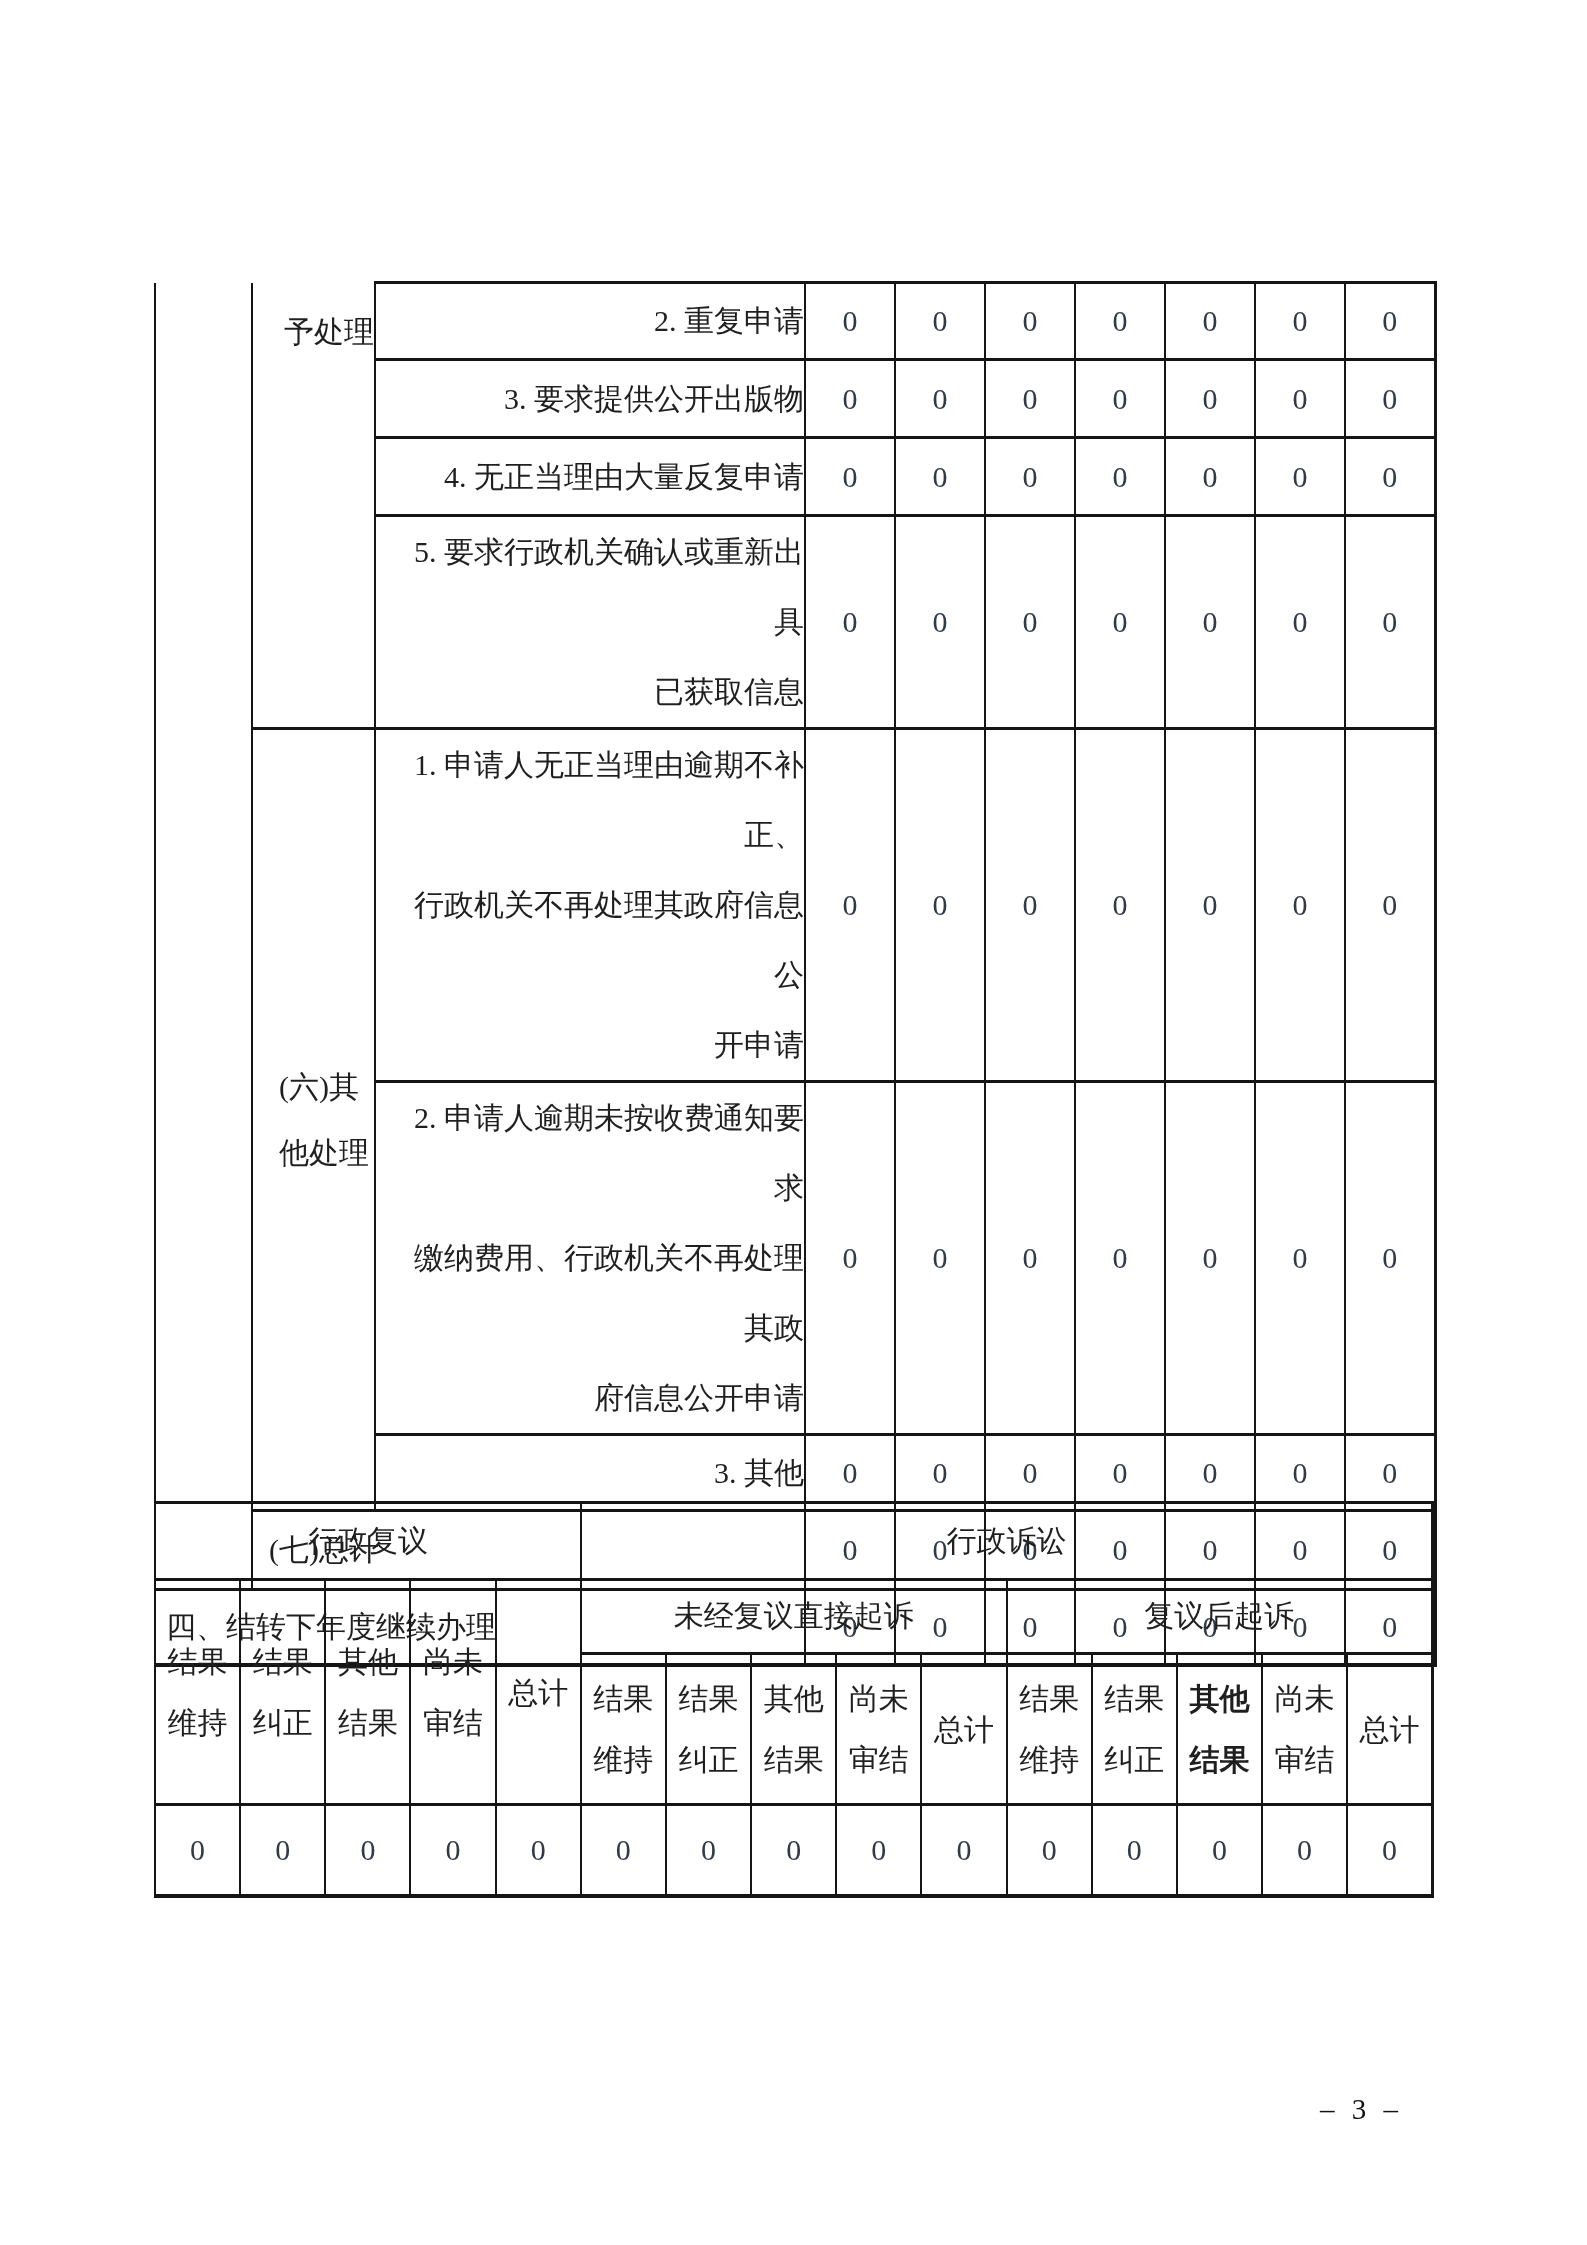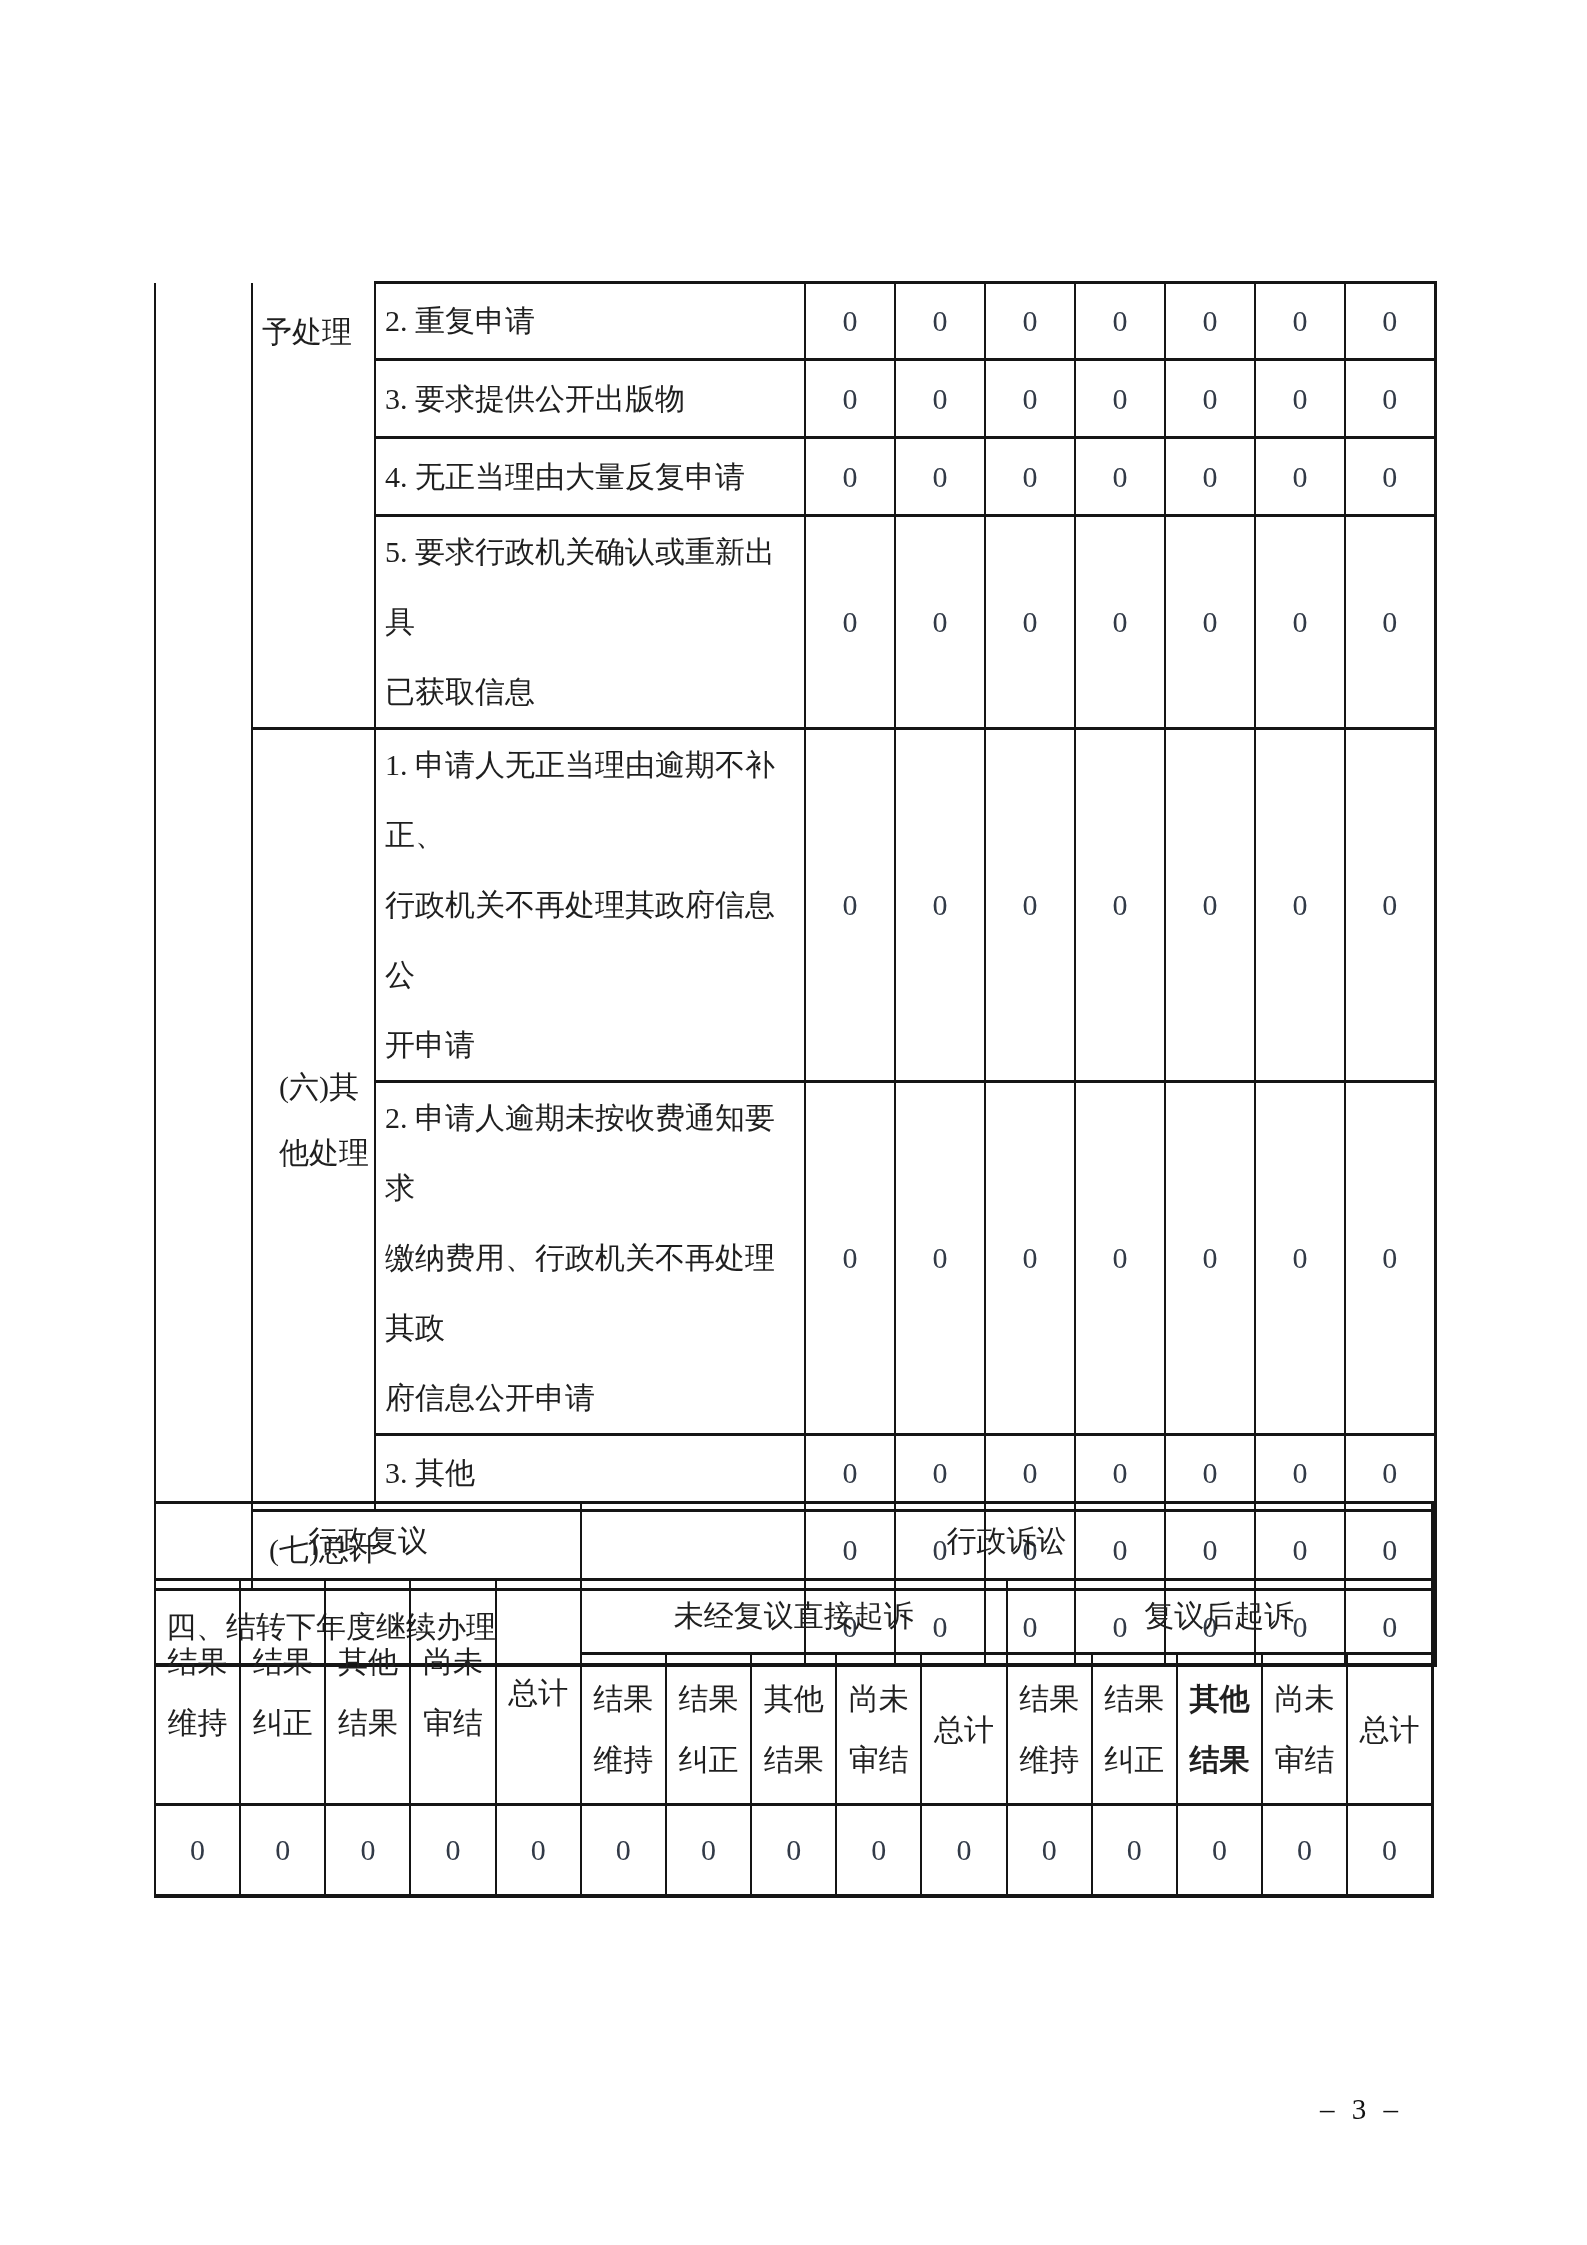--- a/index.html
+++ b/index.html
@@ -17,21 +17,21 @@
     color:#1f1f1f;
   }
   
   .t1 { left:154px; top:281px; width:1280px; }
   .t1 tr td:last-child { border-right-width:3px; }
   .h74{height:74px}.h75{height:75px}.h76{height:76px}.h77{height:77px}
   .h78{height:78px}.h79{height:79px}.h91{height:91px}.h150{height:150px}
   .h151{height:151px}.h226{height:226px}.h228{height:228px}
   .cont { border-top:none; }            
   .toppad { vertical-align:top; padding-top:14px; }
-  .lbl  { text-align:left; padding-left:9px;  white-space:pre-line; }
+  .lbl  { text-align:right; padding-left:9px;  white-space:pre-line; }
   .lblG { text-align:left; padding-left:26px;  white-space:pre-line; line-height:66px; }
   .lblT { text-align:left; padding-left:16px;border-radius:7px; }
   .lblC { text-align:left; padding-left:10px; }
   td.v  { color:#323a47; }
   .btm4 { border-bottom-width:4px;margin-left:36px; }
   
   .heading {
     position:absolute; left:252px; top:1445px;
     font-family:"Liberation Sans","DejaVu Sans",sans-serif;
     font-weight:bold; font-size:40px; line-height:42px;

